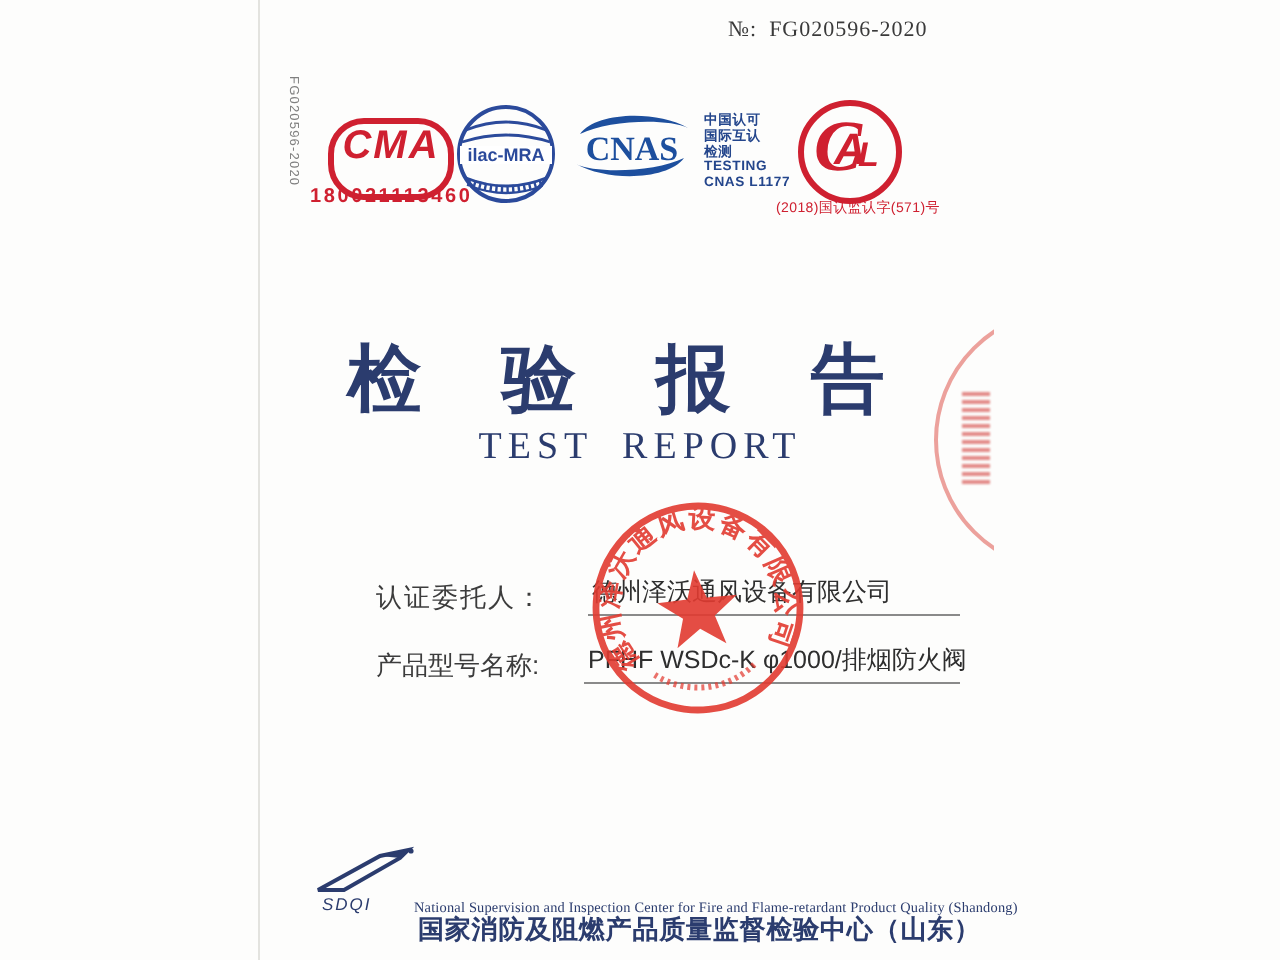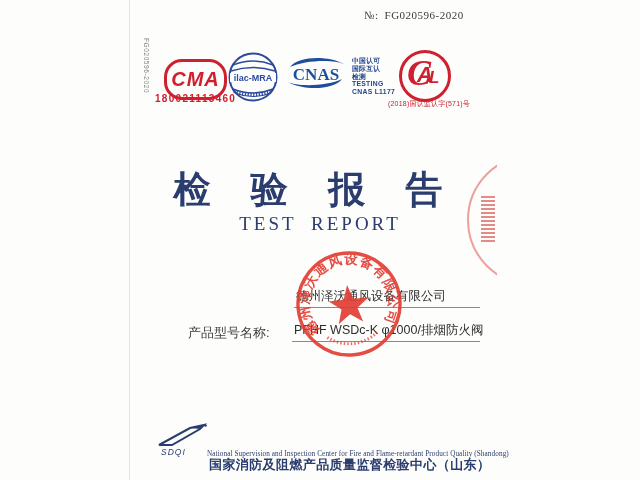--- a/index.html
+++ b/index.html
@@ -14,21 +14,21 @@
              font-family:"Liberation Serif","DejaVu Serif",serif;letter-spacing:.5px;}
   .report-no .no-label{margin-right:6px;}
 
   
   .vertical-id{position:absolute;left:143px;top:38px;writing-mode:vertical-rl;
                font-size:6.5px;color:#6a6a6a;letter-spacing:.6px;opacity:.85;}
 
   
   .cma-box{position:absolute;left:164px;top:59px;width:57px;height:35px;
            border:3.5px solid #cf2030;border-radius:18px;display:flex;
-           align-items:center;justify-content:center;}
+           align-items:flex-start;justify-content:center;}
   .cma-box span{font-style:italic;font-weight:900;font-size:20px;color:#cf2030;letter-spacing:1px;}
   .cma-number{position:absolute;left:155px;top:93px;font-size:10px;color:#cf2030;
               letter-spacing:1.3px;font-weight:bold;}
 
   
   .ilac{position:absolute;left:227px;top:51px;}
 
   
   .cnas{position:absolute;left:284px;top:54px;}
   .cnas-caption{position:absolute;left:352px;top:57px;font-size:6.8px;line-height:7.8px;
@@ -127,20 +127,21 @@
   <div class="cal-caption">(2018)国认监认字(571)号</div>
 
   <div class="title-zh">检 验 报 告</div>
   <div class="title-en">TEST REPORT</div>
 
   <div class="right-stamp-clip">
     <div class="right-stamp-circle"></div>
     <div class="right-stamp-blur"></div>
   </div>
 
+  <div class="field-label" style="top:290px;">认证委托人：</div>
   <div class="field-value" style="left:294px;top:288px;width:184px;">德州泽沃通风设备有限公司</div>
 
   <div class="field-label" style="top:324px;letter-spacing:0;">产品型号名称:</div>
   <div class="field-value" style="left:292px;top:322px;width:186px;">PFHF WSDc-K φ1000/排烟防火阀</div>
 
 
   <svg class="seal" width="110" height="110" viewBox="0 0 110 110">
     <defs>
       <path id="sealRing" d="M 24.5,80.5 A 40,40 0 1 1 85.5,80.5" fill="none"></path>
     </defs>

